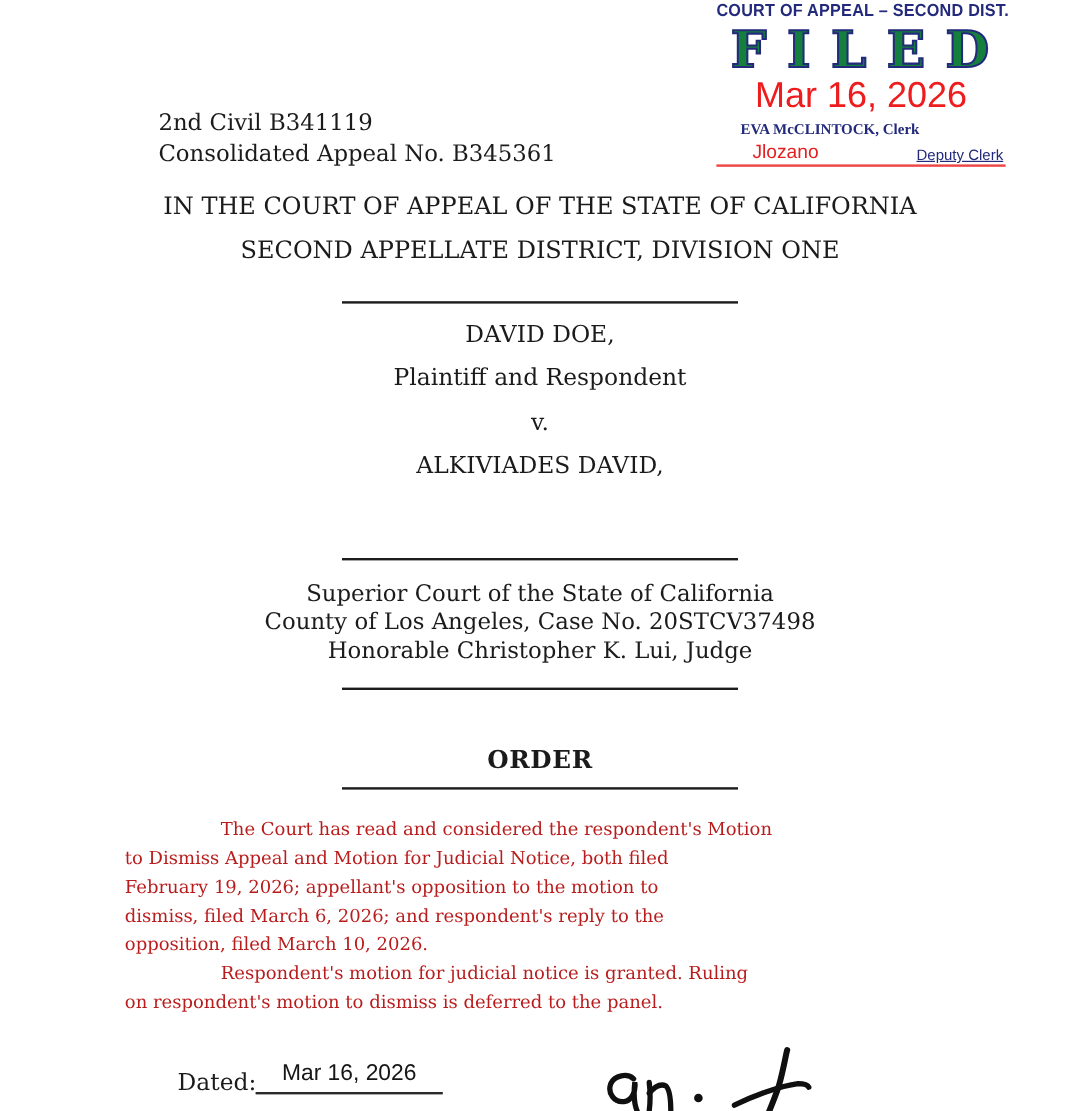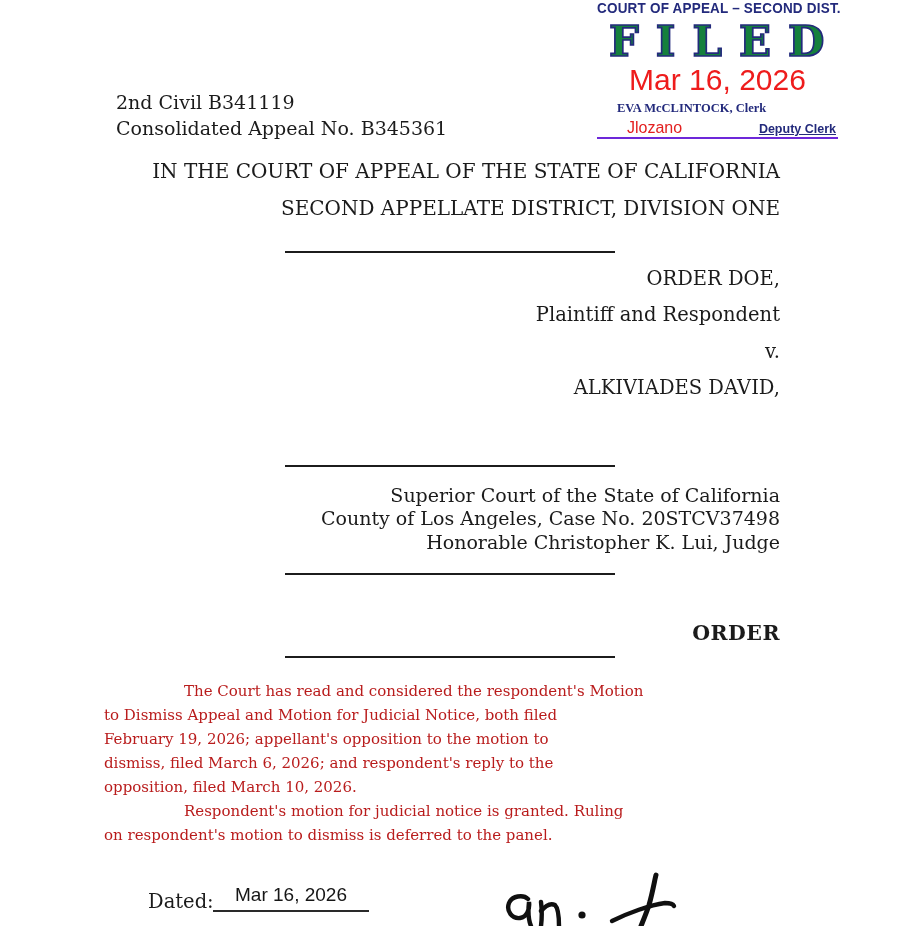--- a/index.html
+++ b/index.html
@@ -35,42 +35,42 @@
     font-family:"Liberation Sans", sans-serif;
     font-size:30px; line-height:32px; color:#ee1c1c; white-space:nowrap;
   }
   .stamp-clerk {
     margin-top:5px; padding-left:20px;
     font-family:Liberation Serif, serif;
     font-weight:bold; font-size:12.5px; color:#232a7c; white-space:nowrap;
   }
   .stamp-deputy-row {
     margin-top:3px; height:20px;
-    border-bottom:2px solid #6d28d9;
+    border-bottom:2px solid #ef4444;
     display:flex; align-items:flex-end; justify-content:space-between;
   }
   .deputy-sig {
     margin-left:30px;
     font-family:"Liberation Sans", sans-serif;
     font-size:16px; color:#e32020; line-height:18px; white-space:nowrap;
   }
   .deputy-label {
     font-family:"Liberation Sans", sans-serif;
-    font-weight:bold; font-size:12.5px; color:#232a7c;
+    font-weight:normal; font-size:12.5px; color:#232a7c;
     text-decoration:underline; line-height:16px; margin-right:2px; white-space:nowrap;
   }
 
   
   .case-numbers {
-    position:absolute; left:116px; top:90px;
+    position:absolute; left:132px; top:90px;
     font-size:19px; line-height:25.5px; white-space:nowrap;
   }
 
   
-  .cline { position:absolute; left:120px; width:660px; text-align:right; white-space:nowrap; }
+  .cline { position:absolute; left:120px; width:660px; text-align:center; white-space:nowrap; }
   .heading1 { top:159px; font-size:20px; }
   .heading2 { top:196px; font-size:20px; }
   .cap1 { top:267px; font-size:19.5px; }
   .cap2 { top:303px; font-size:19.5px; }
   .cap3 { top:340px; font-size:19.5px; }
   .cap4 { top:376px; font-size:19.5px; }
   .cap5 { top:412px; font-size:19.5px; }
   .lc1  { top:484px; font-size:19px; }
   .lc2  { top:507px; font-size:19px; }
   .lc3  { top:531px; font-size:19px; }
@@ -123,21 +123,21 @@
   <div class="case-numbers">
     <div>2nd Civil B341119</div>
     <div>Consolidated Appeal No. B345361</div>
   </div>
 
   <div class="cline heading1">IN THE COURT OF APPEAL OF THE STATE OF CALIFORNIA</div>
   <div class="cline heading2">SECOND APPELLATE DISTRICT, DIVISION ONE</div>
 
   <div class="rule rule1"></div>
 
-  <div class="cline cap1">ORDER DOE,</div>
+  <div class="cline cap1">DAVID DOE,</div>
   <div class="cline cap2">Plaintiff and Respondent</div>
   <div class="cline cap3">v.</div>
   <div class="cline cap4">ALKIVIADES DAVID,</div>
 
   <div class="rule rule2"></div>
 
   <div class="cline lc1">Superior Court of the State of California</div>
   <div class="cline lc2">County of Los Angeles, Case No. 20STCV37498</div>
   <div class="cline lc3">Honorable Christopher K. Lui, Judge</div>
 

